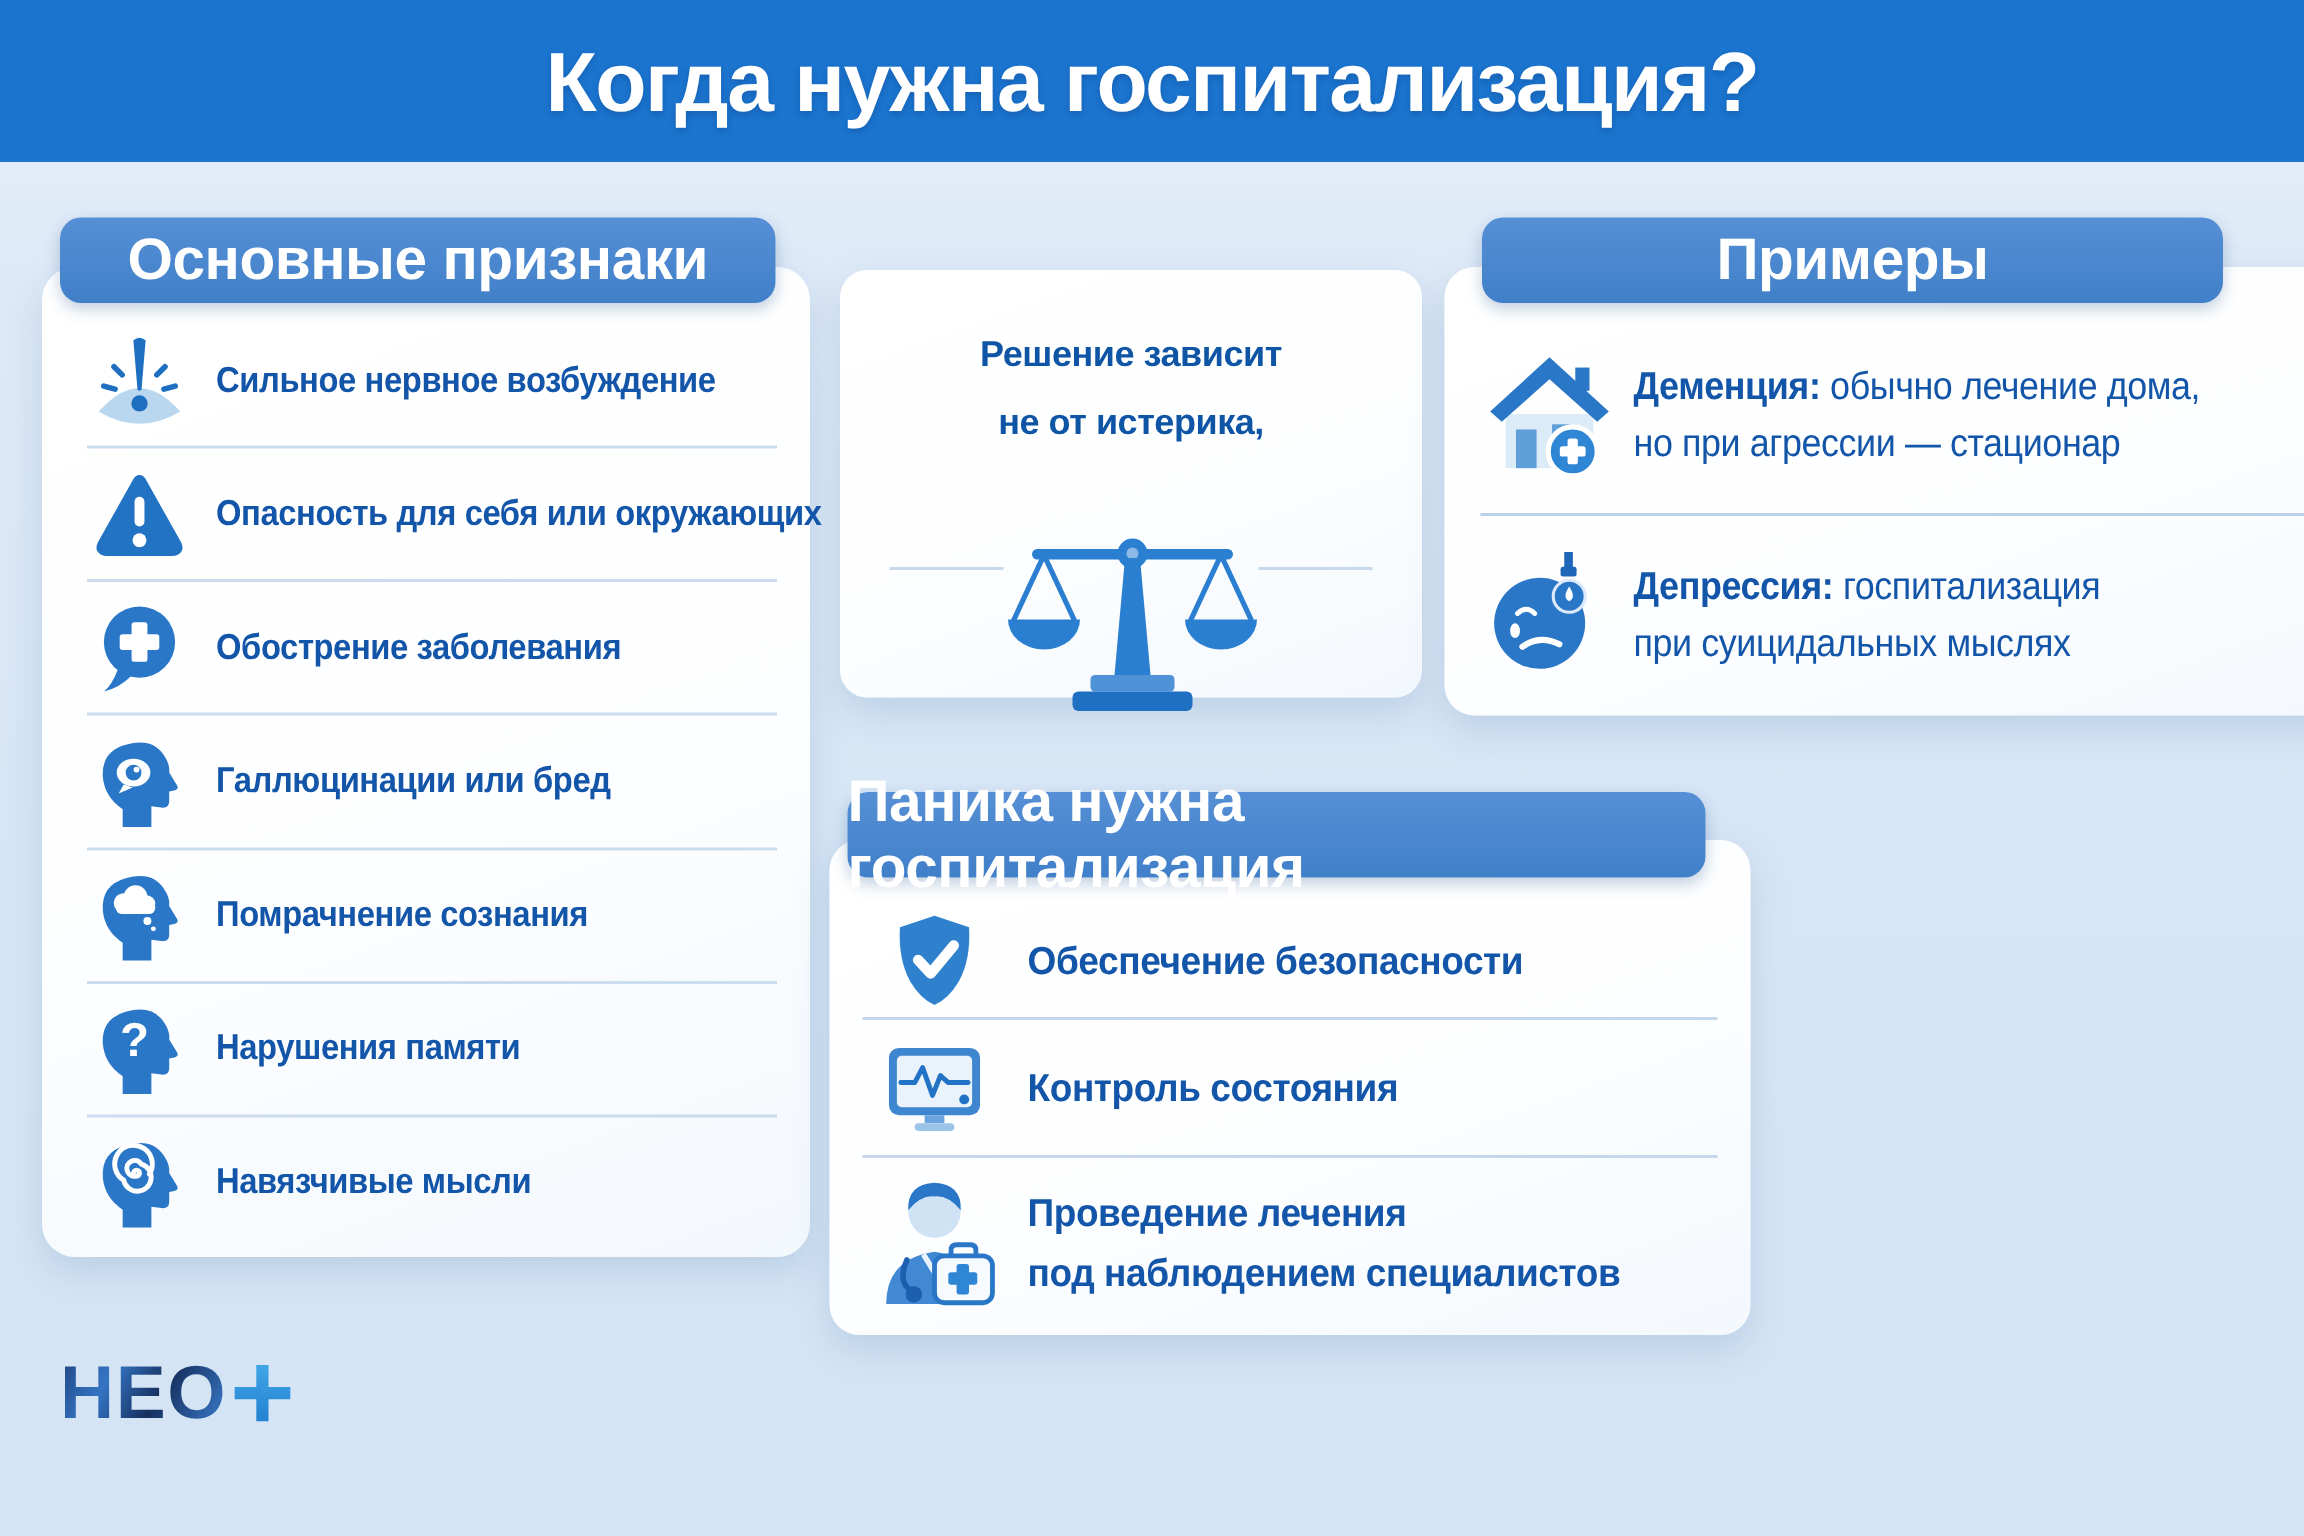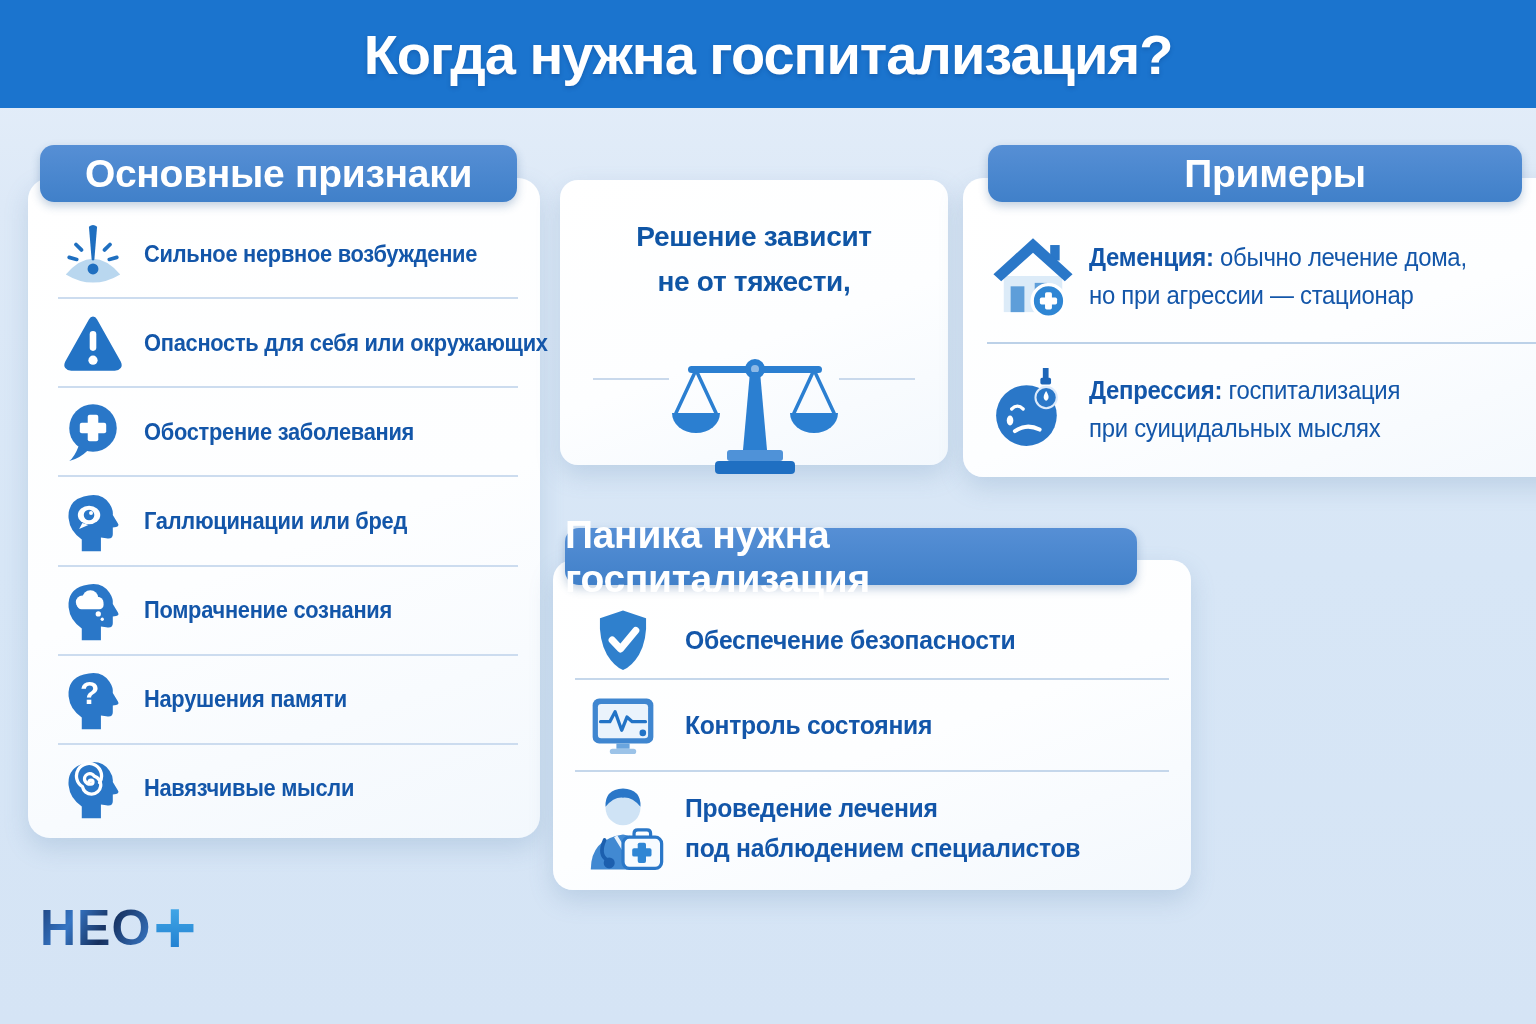--- a/index.html
+++ b/index.html
@@ -23,36 +23,36 @@
   .signs-pill{left:40px;top:145px;width:477px;height:57px;}
   .signs-rows{position:absolute;left:30px;right:22px;top:32px;bottom:6px;display:flex;flex-direction:column;}
   .sign-row{flex:1;display:flex;align-items:center;gap:16px;border-bottom:2px solid #ccdcef;}
   .sign-row:last-child{border-bottom:none;}
   .sign-icon{width:70px;min-width:70px;height:68px;display:flex;align-items:center;justify-content:center;}
   .sign-label{color:#1356a9;font-size:24px;font-weight:700;white-space:nowrap;letter-spacing:-.3px;
               transform:scaleX(.91);transform-origin:left center;}
   
   .decision-card{left:560px;top:180px;width:388px;height:285px;border-radius:18px;}
   .decision-text{position:absolute;left:0;right:0;top:34px;text-align:center;color:#0f55a5;
-                 font-size:28px;font-weight:700;line-height:45px;letter-spacing:-.3px;}
+                 font-size:24px;font-weight:700;line-height:45px;letter-spacing:-.3px;}
   .decor-line{position:absolute;height:2px;background:#c9d9ec;top:198px;}
   .decor-line.l{left:33px;width:76px;}
   .decor-line.r{right:33px;width:76px;}
   .scale-wrap{position:absolute;left:670px;top:358px;width:170px;height:118px;z-index:4;}
   
   .examples-card{left:963px;top:178px;width:624px;height:299px;border-radius:20px;}
-  .examples-pill{left:988px;top:145px;width:494px;height:57px;padding-left:40px;}
+  .examples-pill{left:988px;top:145px;width:494px;height:57px;}
   .example-rows{position:absolute;left:24px;right:20px;top:32px;bottom:2px;display:flex;flex-direction:column;}
   .example-row{flex:1;display:flex;align-items:center;gap:10px;}
   .example-row.first{border-bottom:2px solid #bcd1e8;}
   .example-icon{width:92px;min-width:92px;height:92px;display:flex;align-items:center;justify-content:center;}
   .example-text{color:#1356a9;font-size:26px;line-height:38px;font-weight:400;white-space:nowrap;
                 letter-spacing:-.3px;transform:scaleX(.92);transform-origin:left center;}
   
-  .purpose-card{left:553px;top:560px;width:614px;height:330px;border-radius:20px;padding-left:24px;}
+  .purpose-card{left:553px;top:560px;width:614px;height:330px;border-radius:20px;}
   .purpose-pill{left:565px;top:528px;width:572px;height:57px;}
   .purpose-rows{position:absolute;left:22px;right:22px;top:42px;bottom:6px;display:flex;flex-direction:column;}
   .purpose-row{display:flex;align-items:center;gap:14px;}
   .purpose-row.r1{flex:77;border-bottom:2px solid #c5d7eb;}
   .purpose-row.r2{flex:90;border-bottom:2px solid #c5d7eb;}
   .purpose-row.r3{flex:113;}
   .purpose-icon{width:96px;min-width:96px;display:flex;align-items:center;justify-content:center;}
   .purpose-text{color:#1356a9;font-size:26px;font-weight:700;line-height:40px;white-space:nowrap;
                 letter-spacing:-.3px;transform:scaleX(.95);transform-origin:left center;}
   
@@ -162,21 +162,21 @@
         <span class="sign-label">Навязчивые мысли</span>
       </div>
 
 
     </div>
   </div>
 
   <div class="card decision-card">
     <div class="decision-text">
       <div>Решение зависит</div>
-      <div>не от тяжести,</div>
+      <div>не от истерика,</div>
     </div>
     <div class="decor-line l"></div>
     <div class="decor-line r"></div>
   </div>
   <div class="scale-wrap">
     <svg viewBox="0 0 170 118" width="170" height="118">
       <path d="M26,12 L6,55 M26,12 L46,55 M144,12 L124,55 M144,12 L164,55" stroke="#2b7fd1" stroke-width="3.5" stroke-linecap="round" fill="none"></path>
       <rect x="18" y="8" width="134" height="7" rx="3.5" fill="#2b7fd1"></rect>
       <circle cx="85" cy="11" r="10" fill="#2b7fd1"></circle>
       <circle cx="85" cy="11" r="4" fill="#8db9e6"></circle>

